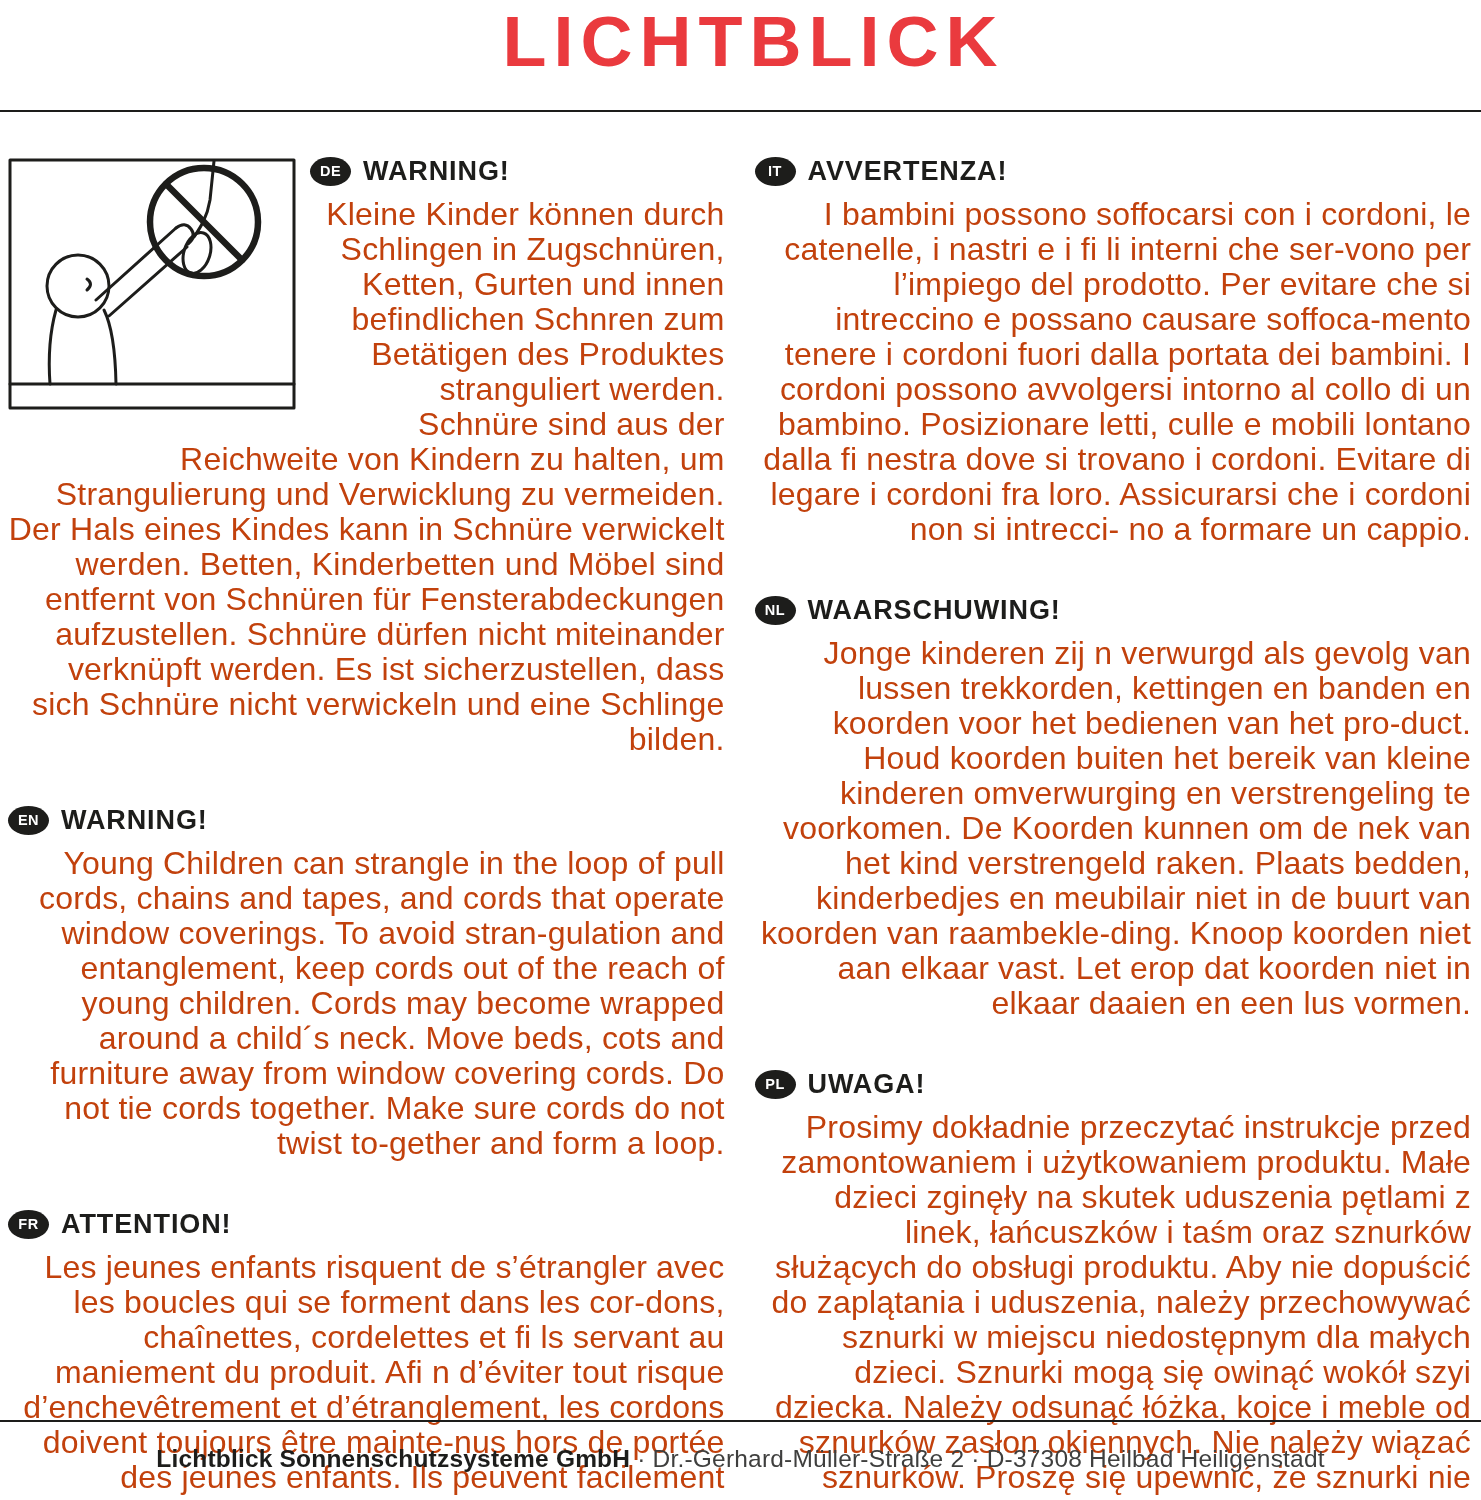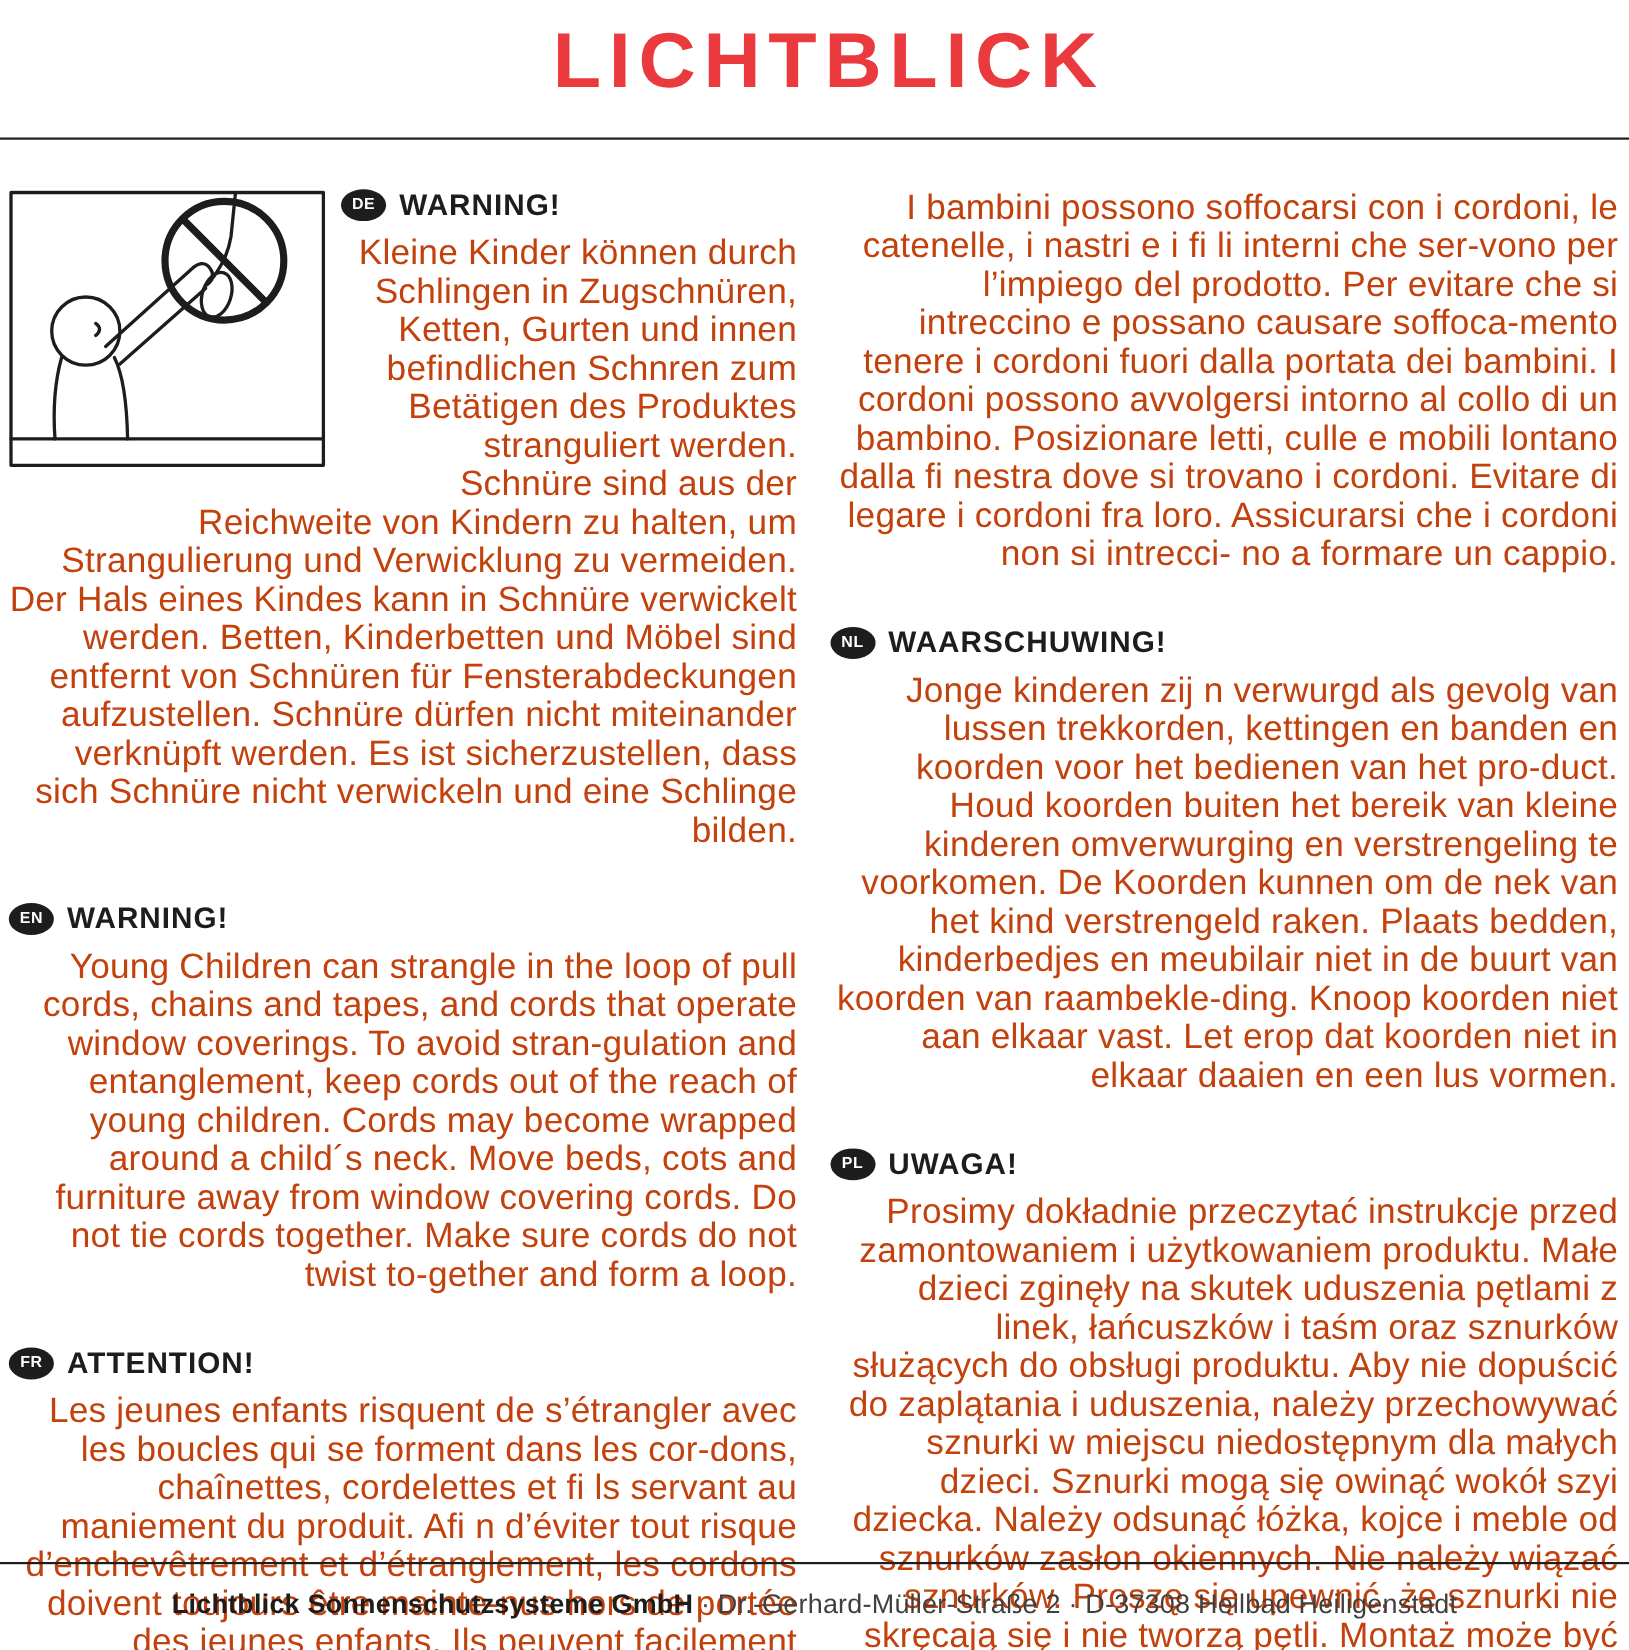--- a/index.html
+++ b/index.html
@@ -7,21 +7,21 @@
   .page {
     position: relative;
     width: 1481px;
     height: 1500px;
     background: #ffffff;
     font-family: "Liberation Sans", sans-serif;
     color: #3f3f3e;
     overflow: hidden;
   }
   
-  .header { padding-top: 19px; margin-left: 26px; }
+  .header { padding-top: 4px; margin-left: 26px; }
   .logo {
     text-align: center;
     font-size: 72px;
     font-weight: 700;
     letter-spacing: 7px;
     color: #ea3a3e;
     line-height: 1.05;
     transform: scaleY(0.98);
   }
   .rule {
@@ -152,20 +152,24 @@
           <span>ATTENTION!</span>
         </h2>
         <p class="body">Les jeunes enfants risquent de s’étrangler avec les boucles qui se forment dans les cor-dons, chaînettes, cordelettes et fi ls servant au maniement du produit. Afi n d’éviter tout risque d’enchevêtrement et d’étranglement, les cordons doivent toujours être mainte-nus hors de portée des jeunes enfants. Ils peuvent facilement s’enroule r autour du cou d’un enfant. Placez les lits, berceaux et meubles à l’écart des cordons situés aux fenêtres. Ne nouez pas les cordons ensem-ble. Veillez à ce qu’ils ne s’entremêlent pas et qu’ils ne forment pas de boucles.</p>
       </section>
 
     </div>
 
     <div class="col">
 
       <section class="lang-section">
+        <h2 class="heading">
+          <span class="badge">IT</span>
+          <span>AVVERTENZA!</span>
+        </h2>
         <p class="body">I bambini possono soffocarsi con i cordoni, le catenelle, i nastri e i fi li interni che ser-vono per l’impiego del prodotto. Per evitare che si intreccino e possano causare soffoca-mento tenere i cordoni fuori dalla portata dei bambini. I cordoni possono avvolgersi intorno al collo di un bambino. Posizionare letti, culle e mobili lontano dalla fi nestra dove si trovano i cordoni. Evitare di legare i cordoni fra loro. Assicurarsi che i cordoni non si intrecci- no a formare un cappio.</p>
       </section>
 
       <section class="lang-section">
         <h2 class="heading">
           <span class="badge">NL</span>
           <span>WAARSCHUWING!</span>
         </h2>
         <p class="body">Jonge kinderen zij n verwurgd als gevolg van lussen trekkorden, kettingen en banden en koorden voor het bedienen van het pro-duct. Houd koorden buiten het bereik van kleine kinderen omverwurging en verstrengeling te voorkomen. De Koorden kunnen om de nek van het kind verstrengeld raken.  Plaats bedden, kinderbedjes en meubilair niet in de buurt van koorden van raambekle-ding. Knoop koorden niet aan elkaar vast. Let erop dat koorden niet in elkaar daaien en een lus vormen.</p>
       </section>

